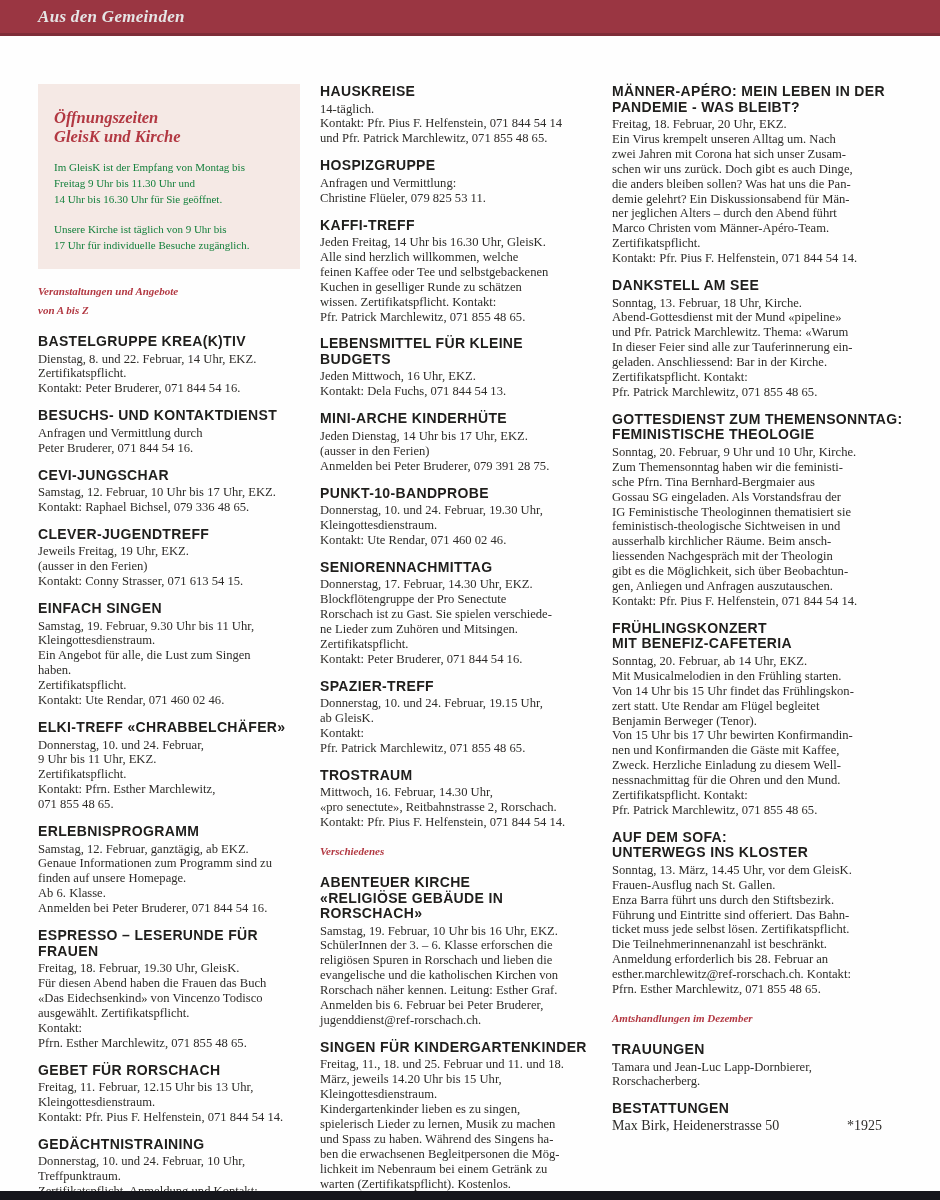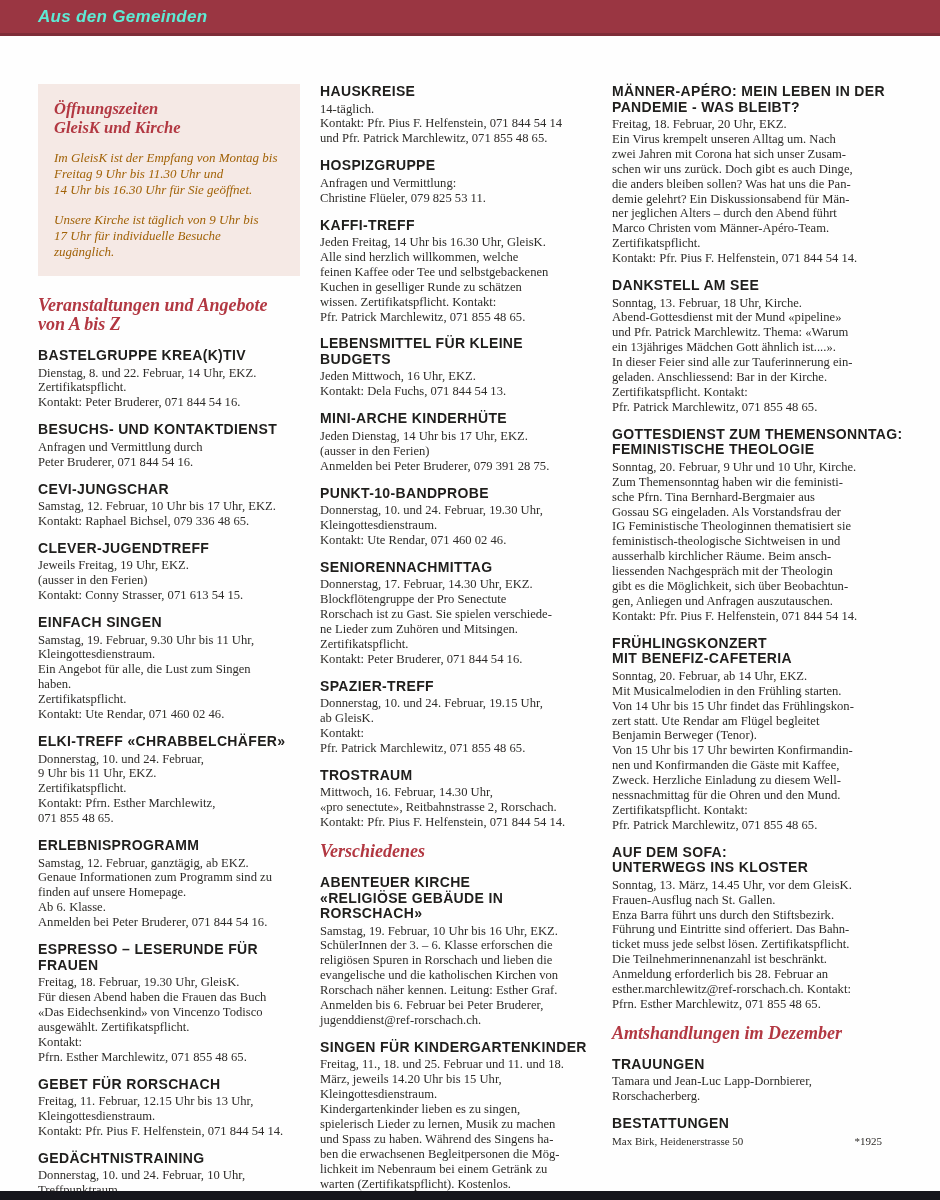--- a/index.html
+++ b/index.html
@@ -14,57 +14,57 @@
   }
   .topbar {
     height: 36px;
     background: #9a3642;
     border-bottom: 3px solid #7e2d38;
     display: flex;
     align-items: center;
     padding-left: 38px;
   }
   .topbar-title {
-    color: #5eead4;
-    font-family: Liberation Sans, sans-serif;
+    color: #e5e5e5;
+    font-family: Liberation Serif, serif;
     font-weight: 700;
     font-style: italic;
     font-size: 17px;
     letter-spacing: 0.3px;
   }
   .content {
     display: grid;
     grid-template-columns: 262px 272px 306px;
     column-gap: 20px;
     padding: 48px 0 0 38px;
   }
   .col { min-width: 0; }
 
   .infobox {
     background: #f5e9e5;
-    padding: 15px 16px 16px 16px;
-    margin-bottom: 20px;
+    padding: 24px 16px 16px 16px;
+    margin-bottom: 13px;
   }
   .infobox-title {
     color: #b23842;
     font-weight: 700;
     font-style: italic;
     font-size: 16.5px;
     line-height: 19px;
     margin-bottom: 13px;
   }
   .info-par { margin-bottom: 14px; }
   .info-par:last-child { margin-bottom: 0; }
-  .info-line { font-size: 13px; line-height: 16px; color: #a16207; font-style: italic; }
+  .info-line { font-size: 11px; line-height: 16px; color: #15803d; }
 
   .section-heading {
     color: #b23842;
     font-weight: 700;
     font-style: italic;
-    font-size: 18px;
+    font-size: 11px;
     line-height: 19px;
     margin: 4px 0 14px 0;
   }
   .entry { margin-bottom: 12px; }
   .entry-title {
     font-family: "Liberation Sans", sans-serif;
     font-weight: 700;
     font-size: 14px;
     line-height: 15.5px;
     letter-spacing: 0.35px;
@@ -72,21 +72,21 @@
     margin-bottom: 2px;
   }
   .entry-line {
     font-size: 12.6px;
     line-height: 14.9px;
     color: #2e2c29;
   }
   .entry-row {
     display: flex;
     justify-content: space-between;
-    font-size: 11px;
+    font-size: 14px;
     line-height: 14.9px;
     color: #2e2c29;
     padding-right: 36px;
   }
   .footer-line {
     position: absolute;
     left: 38px;
     top: 1204px;
     font-family: "Liberation Sans", sans-serif;
     font-size: 11.5px;
@@ -347,21 +347,20 @@
           <div class="entry-line">Zertifikatspflicht.</div>
           <div class="entry-line">Kontakt: Pfr. Pius F. Helfenstein, 071 844 54 14.</div>
         </div>
         <div class="entry">
           <div class="entry-title">
             <div>DANKSTELL AM SEE</div>
           </div>
           <div class="entry-line">Sonntag, 13. Februar, 18 Uhr, Kirche.</div>
           <div class="entry-line">Abend-Gottesdienst mit der Mund «pipeline»</div>
           <div class="entry-line">und Pfr. Patrick Marchlewitz. Thema: «Warum</div>
-          <div class="entry-line">ein 13jähriges Mädchen Gott ähnlich ist....».</div>
           <div class="entry-line">In dieser Feier sind alle zur Tauferinnerung ein-</div>
           <div class="entry-line">geladen. Anschliessend: Bar in der Kirche.</div>
           <div class="entry-line">Zertifikatspflicht. Kontakt:</div>
           <div class="entry-line">Pfr. Patrick Marchlewitz, 071 855 48 65.</div>
         </div>
         <div class="entry">
           <div class="entry-title">
             <div>GOTTESDIENST ZUM THEMENSONNTAG:</div>
             <div>FEMINISTISCHE THEOLOGIE</div>
           </div>

